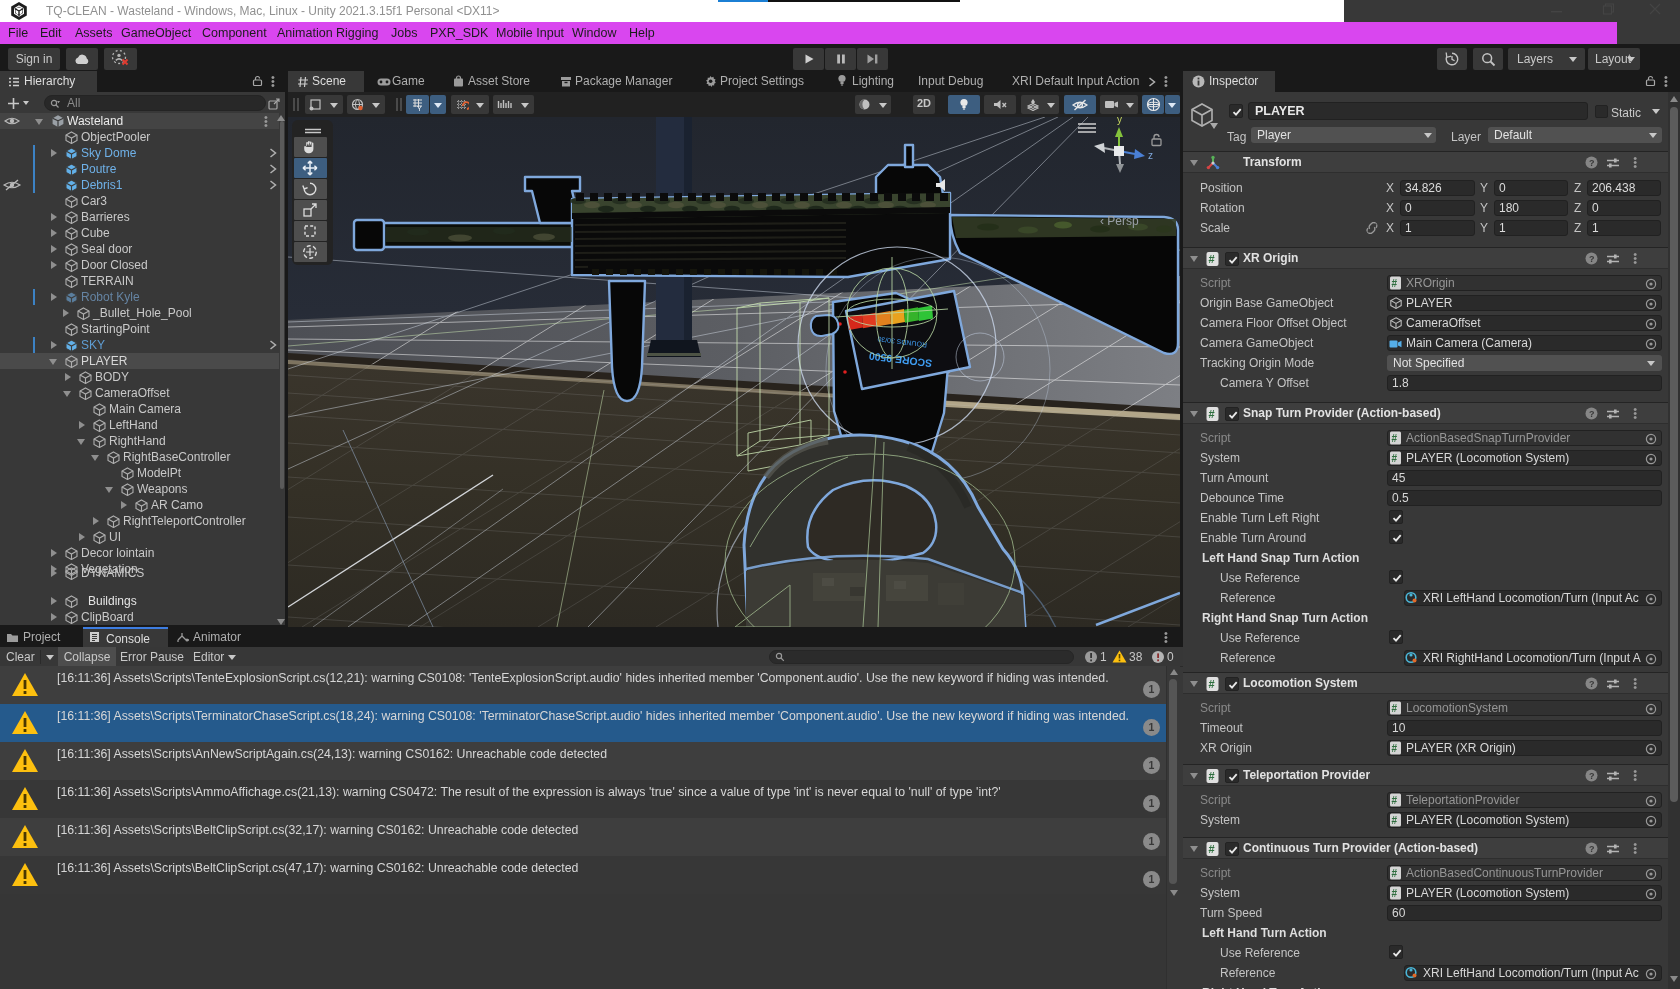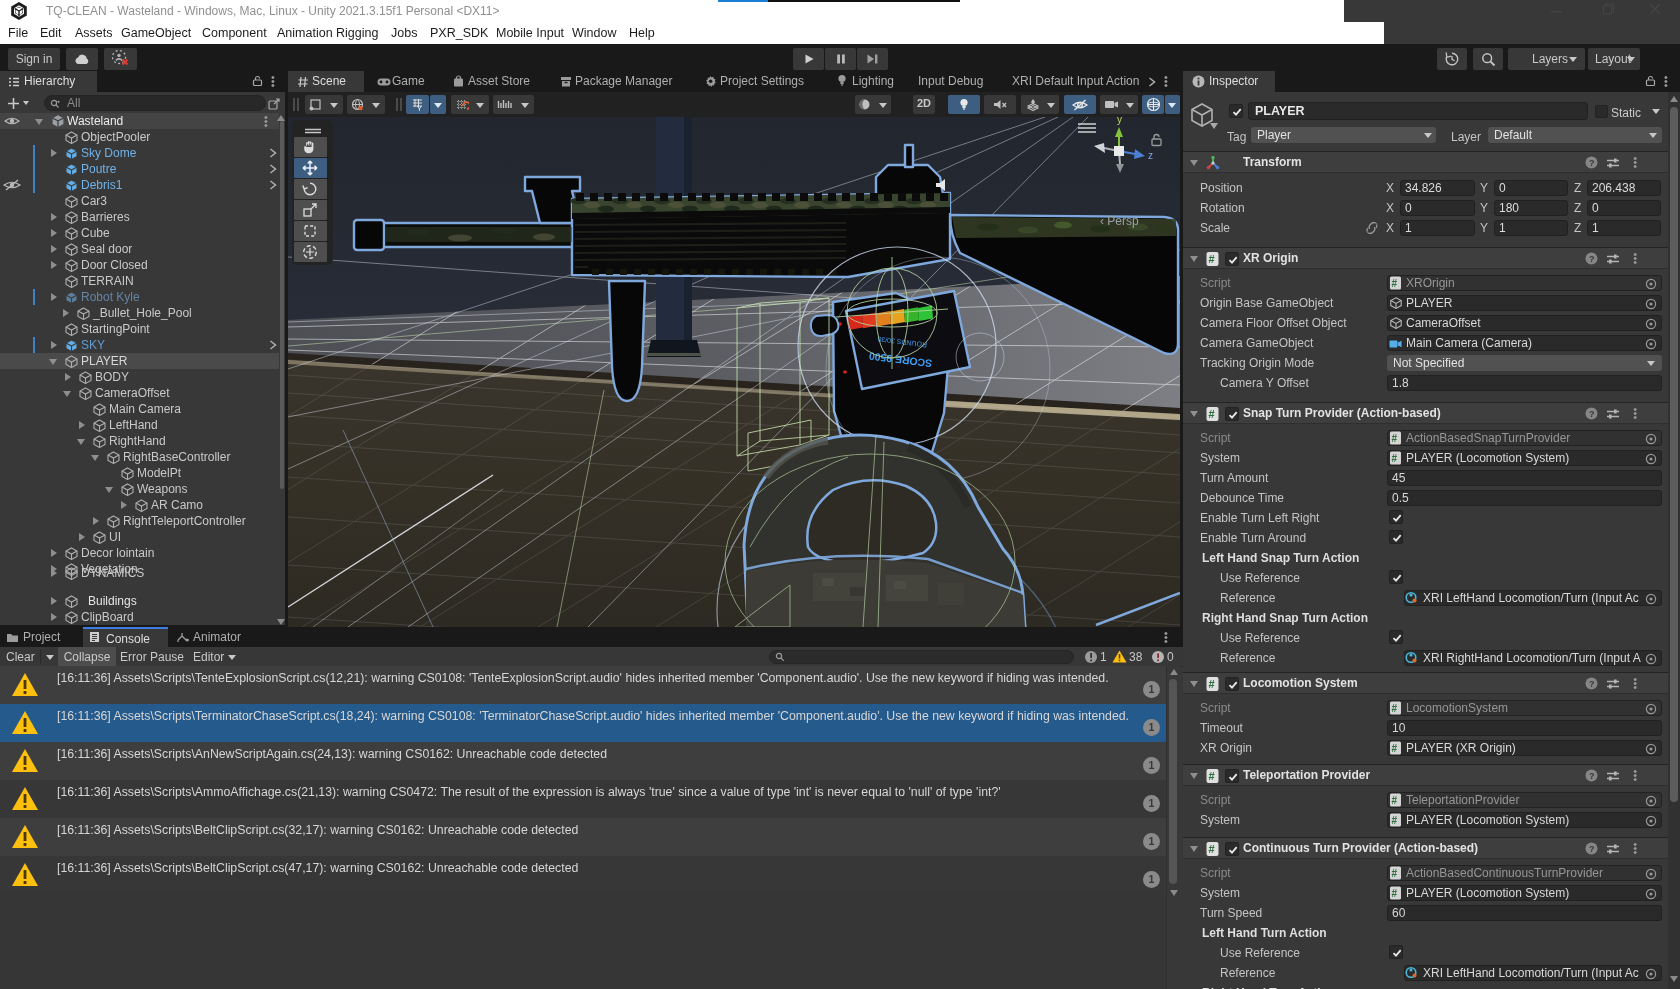--- a/index.html
+++ b/index.html
@@ -1,20 +1,20 @@
 <!DOCTYPE html>
 <html><head><meta charset="utf-8"><style>
 *{margin:0;padding:0;box-sizing:border-box}
 html,body{width:1680px;height:989px;overflow:hidden}
 body{font-family:"Liberation Sans",sans-serif;background:#383838;-webkit-font-smoothing:antialiased}
 #root{position:relative;width:1680px;height:989px;background:#383838;font-size:12px;color:#c8c8c8}
 .abs{position:absolute}
 #titlebar{left:0;top:0;width:1344px;height:22px;background:#ffffff}
 #titlebar .ttl{left:46px;top:4px;color:#909090;font-size:12px;white-space:nowrap}
-#menubar{left:0;top:22px;width:1384px;height:22px;background:#ffffff}
+#menubar{left:0;top:22px;width:1617px;height:22px;background:#d946ef}
 .menuitem{position:absolute;top:4px;color:#1c1c1c;font-size:12.5px}
 #toolbar{left:0;top:44px;width:1680px;height:27px;background:#191919}
 .tbtn{position:absolute;top:4px;height:22px;background:#383838;border-radius:2px;color:#c8c8c8;font-size:12px;line-height:22px;text-align:center}
 .panel{background:#383838}
 .tabbar{position:absolute;left:0;top:0;right:0;height:21px;background:#191919}
 .tab{position:absolute;top:0;height:21px;line-height:21px;color:#afafaf;font-size:12px;white-space:nowrap}
 .tab.active{background:#383838;color:#dedede}
 .field{position:absolute;background:#2a2a2a;border-radius:3px;border:1px solid #212121;color:#dcdcdc;font-size:12px;line-height:14px;padding-left:4px;white-space:nowrap;overflow:hidden}
 .drop{position:absolute;background:#515151;border-radius:3px;color:#e2e2e2;font-size:12px;padding-left:6px;white-space:nowrap;overflow:hidden}
 .droparrow{position:absolute;width:0;height:0;border-left:4px solid transparent;border-right:4px solid transparent;border-top:5px solid #c8c8c8}
@@ -106,21 +106,21 @@
           <path d="M2.2 1.5 L2.8 6.3 L7.2 5.2" fill="none" stroke="#c4c4c4" stroke-width="1.3"></path>
           <path d="M8 5 L8 8.4 L10.6 9.8" fill="none" stroke="#c4c4c4" stroke-width="1.3"></path>
         </svg>
       </div>
       <div class="tbtn" style="left:1473px;width:30px">
         <svg class="abs" style="left:8px;top:4px" width="15" height="15" viewBox="0 0 15 15">
           <circle cx="6.2" cy="6.2" r="4.4" fill="none" stroke="#c4c4c4" stroke-width="1.5"></circle>
           <path d="M9.5 9.5 L13.5 13.5" stroke="#c4c4c4" stroke-width="1.8"></path>
         </svg>
       </div>
-      <div class="tbtn" style="left:1508px;width:77px;text-align:left;padding-left:24px">Layers<span class="droparrow" style="right:8px;top:9px"></span></div>
+      <div class="tbtn" style="left:1508px;width:77px;text-align:left;padding-left:9px">Layers<span class="droparrow" style="right:8px;top:9px"></span></div>
       <div class="tbtn" style="left:1588px;width:52px;text-align:left;padding-left:7px">Layout<span class="droparrow" style="right:5px;top:9px"></span></div>
     </div>
     <div class="abs panel" style="left:0;top:71px;width:285px;height:556px;overflow:hidden">
       <div class="tabbar">
         <div class="tab active" style="left:0;width:97px;padding-left:24px">Hierarchy</div>
         <svg class="abs" style="left:8px;top:5px" width="12" height="12" viewBox="0 0 12 12">
           <path d="M1 2.5 h2 M1 6 h2 M1 9.5 h2 M5 2.5 h6 M5 6 h6 M5 9.5 h6" stroke="#cfcfcf" stroke-width="1.3"></path>
         </svg>
         <svg class="abs" style="left:252px;top:4px" width="11" height="12" viewBox="0 0 11 12">
           <rect x="1.5" y="5" width="8" height="5.5" rx="1" fill="none" stroke="#a8a8a8" stroke-width="1.2"></rect>

